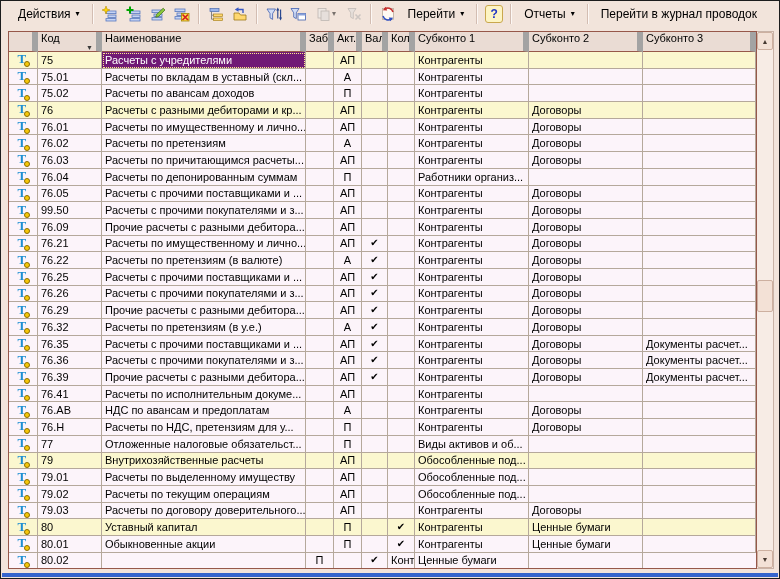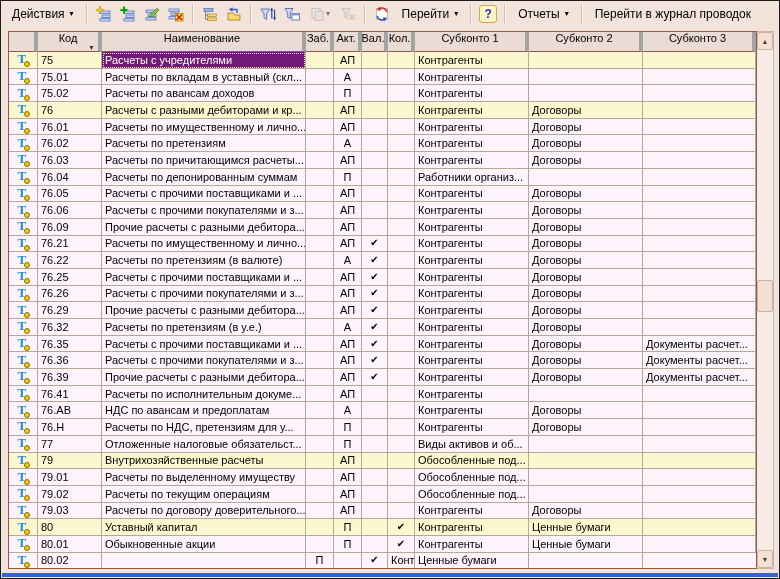--- a/index.html
+++ b/index.html
@@ -4,41 +4,41 @@
 <style>
   html,body{margin:0;padding:0;background:#555;}
   .window{
     position:relative;width:780px;height:579px;box-sizing:border-box;
     background:#f2e4db;border:1px solid #1c1c1c;overflow:hidden;
     font-family:"Liberation Sans",sans-serif;-webkit-font-smoothing:none;
   }
   .bottom-strip{position:absolute;left:1px;right:1px;bottom:1px;height:4px;background:#3565cd;}
 
   
-  .toolbar{display:flex;align-items:center;height:26px;padding:0 3px;background:#f2e4db;}
+  .toolbar{display:flex;align-items:center;height:26px;padding:0 9px;background:#f2e4db;}
   .tb-text-btn{display:flex;align-items:center;gap:5px;padding:2px 7px;font-size:12px;color:#000;
     background:transparent;border:1px solid transparent;cursor:default;white-space:nowrap;
     font-family:"Liberation Sans",sans-serif;}
   .dd{font-size:8px;line-height:8px;color:#000;}
   .sep{width:0;height:20px;border-left:1px solid #d3bdb2;border-right:1px solid #fdf8f5;margin:0 4px;}
   .tb-btn{width:24px;height:24px;display:flex;align-items:center;justify-content:center;gap:1px;
     background:transparent;border:1px solid transparent;padding:0;}
   .tb-btn.wide{width:32px;}
   .tb-btn.disabled{opacity:.5;filter:grayscale(1);}
   .help-glyph{display:inline-block;width:16px;height:16px;line-height:16px;text-align:center;
     background:#fdf4c3;border:1px solid #c9a74e;border-radius:3px;color:#1f35c5;
     font-weight:bold;font-size:12px;}
 
   
   .table-wrap{position:absolute;left:7px;top:30px;width:766px;height:538px;display:flex;}
   .grid{flex:1;border:1px solid #96584a;background:#fcf4fa;overflow:hidden;display:flex;flex-direction:column;min-width:0;}
   .hrow,.trow{display:grid;grid-template-columns:29px 64px 204px 28px 28px 26px 27px 114px 114px minmax(0,1fr);}
   .hrow{height:20px;background:#eadcd4;flex:0 0 auto;}
-  .hcell{border-right:4px solid #a3a3a3;border-bottom:1px solid #96584a;font-size:11px;color:#000;
-    display:flex;align-items:center;padding:0 3px;box-sizing:border-box;white-space:nowrap;overflow:hidden;flex-direction:column;}
+  .hcell{border-right:6px solid #a3a3a3;border-bottom:1px solid #96584a;font-size:11px;color:#000;
+    display:flex;padding:0 3px;box-sizing:border-box;white-space:nowrap;overflow:hidden;flex-direction:column;}
   .hcell .sortmark{margin-left:auto;font-size:7px;color:#3a3a3a;}
   .tbody{flex:1;overflow:hidden;}
   .trow{height:16.7px;}
   .tcell{border-right:1px solid #b5a89b;border-bottom:1px solid #b5a89b;font-size:11px;color:#000;
     box-sizing:border-box;padding:0 3px;display:flex;align-items:center;
     white-space:nowrap;overflow:hidden;background:#fcf4fa;}
   .trow.group .tcell{background:#fbf7cf;}
   .tcell.center{justify-content:center;padding:0;}
   .trow.selected .name-cell{background:#701a75;color:#fff;outline:1px dotted #ffe98c;outline-offset:-2px;}
   .check{font-size:10px;line-height:10px;}
@@ -373,21 +373,21 @@
     <div class="tcell">Договоры</div>
     <div class="tcell"></div>
   </div>
           <div class="trow">
     <div class="tcell center">
       <span class="acct-icon">
                 <span class="tt">Т</span>
                 <span class="dot"></span>
               </span>
     </div>
-    <div class="tcell">76.06</div>
+    <div class="tcell">99.50</div>
     <div class="tcell name-cell">Расчеты с прочими покупателями и з...</div>
     <div class="tcell"></div>
     <div class="tcell center">АП</div>
     <div class="tcell center check"></div>
     <div class="tcell center check"></div>
     <div class="tcell">Контрагенты</div>
     <div class="tcell">Договоры</div>
     <div class="tcell"></div>
   </div>
           <div class="trow">

